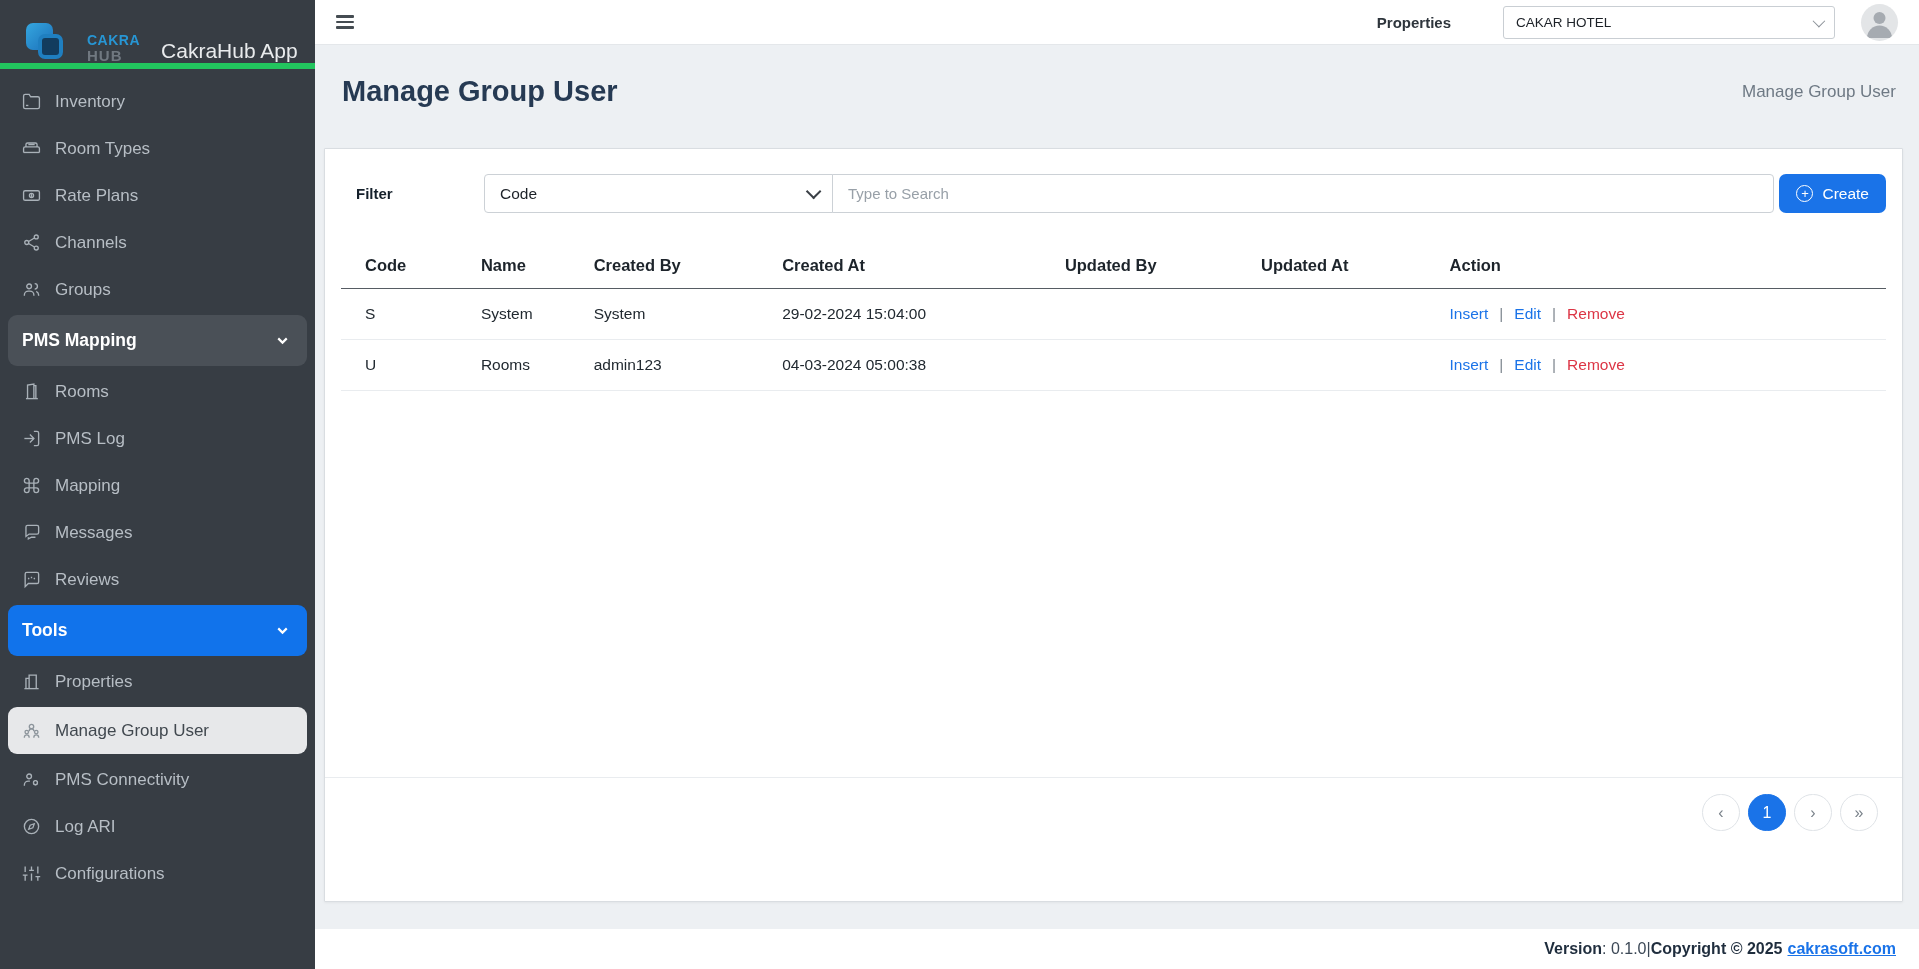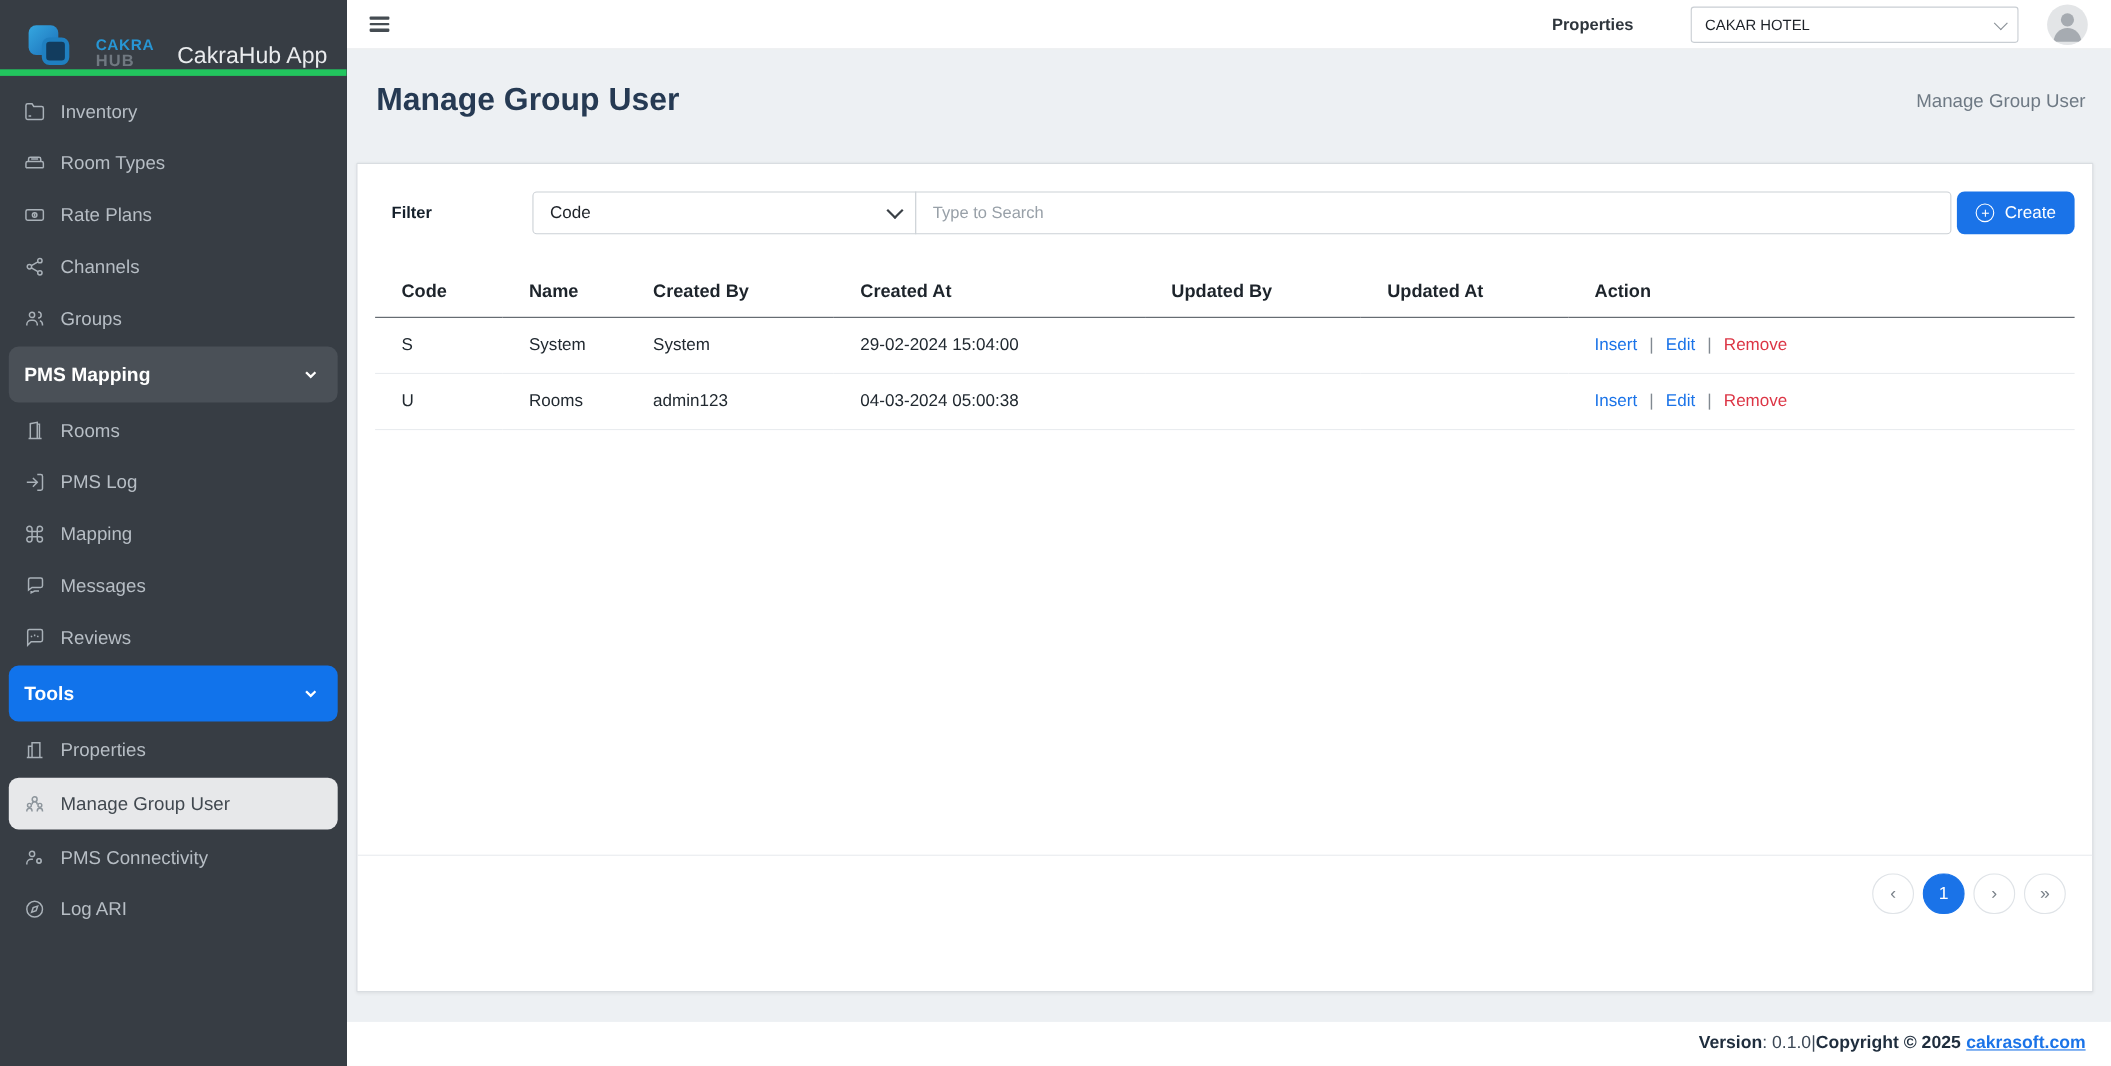--- a/index.html
+++ b/index.html
@@ -27,21 +27,21 @@
   .nav-item.active svg { color: #8d959c; }
 
   
   .main { margin-left: 315px; height: 969px; display: flex; flex-direction: column; }
 
   .topbar { height: 45px; background: #fff; border-bottom: 1px solid #e4e7ea; display: flex; align-items: center; padding: 0 21px 0 17px; flex: 0 0 auto; }
   .hamburger { display: flex; flex-direction: column; gap: 3px; cursor: pointer; padding: 4px; }
   .hamburger span { width: 18px; height: 2.5px; background: #454c52; border-radius: 1px; }
   .topbar-right { margin-left: auto; display: flex; align-items: center; }
   .prop-label { font-weight: 700; font-size: 15px; color: #2e353c; margin-right: 52px; }
-  .prop-select { width: 298px; height: 33px; border: 1px solid #c9ced3; border-radius: 3px; background: #fff; display: flex; align-items: center; justify-content: space-between; padding: 0 12px; font-size: 13.5px; color: #1d2228; cursor: pointer; }
+  .prop-select { width: 332px; height: 33px; border: 1px solid #c9ced3; border-radius: 3px; background: #fff; display: flex; align-items: center; justify-content: space-between; padding: 0 12px; font-size: 13.5px; color: #1d2228; cursor: pointer; }
   .chev-sm { width: 9px; height: 9px; border-right: 1.6px solid #8a9097; border-bottom: 1.6px solid #8a9097; transform: rotate(45deg) translateY(-2px); }
   .avatar { width: 37px; height: 37px; border-radius: 50%; background: #e3e5e7; margin-left: 26px; display: grid; place-items: center; overflow: hidden; cursor: pointer; }
 
   .page-head { display: flex; align-items: center; justify-content: space-between; padding: 30px 23px 0 27px; flex: 0 0 auto; }
   .page-title { font-size: 29px; font-weight: 600; color: #263a53; }
   .breadcrumb { font-size: 17px; color: #6e7984; }
 
   
   .card { margin: 40px 16px 0 9px; height: 754px; background: #fff; border: 1px solid #d9dde1; border-radius: 1px; box-shadow: 0 1px 3px rgba(0,0,0,.05); display: flex; flex-direction: column; flex: 0 0 auto; }
   .filter-row { display: flex; align-items: center; padding: 25px 16px 0 16px; flex: 0 0 auto; }
@@ -210,20 +210,27 @@
           <path d="M17 12.5v1M17 18.5v1M20 16h-1M15 16h-1M19.2 13.8l-.7.7M15.5 17.5l-.7.7M19.2 18.2l-.7-.7M15.5 14.5l-.7-.7"></path>
         </svg>
       <span>PMS Connectivity</span>
     </div>
     <div class="nav-item">
       <svg viewBox="0 0 24 24" fill="none" stroke="currentColor" stroke-width="1.7">
           <circle cx="12" cy="12" r="9"></circle>
           <polygon points="15.5 8.5 13.7 13.7 8.5 15.5 10.3 10.3"></polygon>
         </svg>
       <span>Log ARI</span>
+    </div>
+    <div class="nav-item">
+      <svg viewBox="0 0 24 24" fill="none" stroke="currentColor" stroke-width="1.7">
+          <path d="M4 21v-7M4 10V3M12 21v-9M12 8V3M20 21v-5M20 12V3"></path>
+          <path d="M1 14h6M9 8h6M17 16h6"></path>
+        </svg>
+      <span>Configurations</span>
     </div>
   </nav>
 </aside>
 
 <div class="main">
 
   <header class="topbar">
     <div class="hamburger">
         <span></span>
         <span></span>

